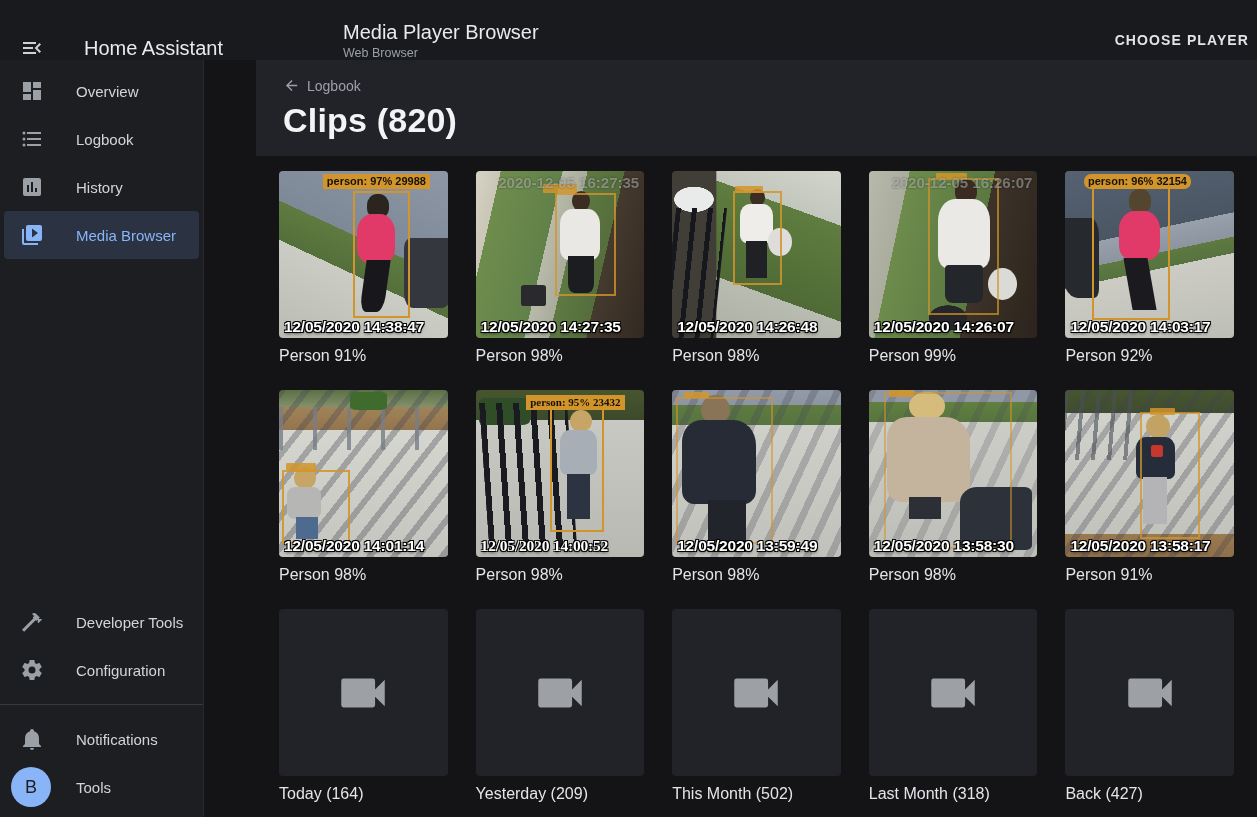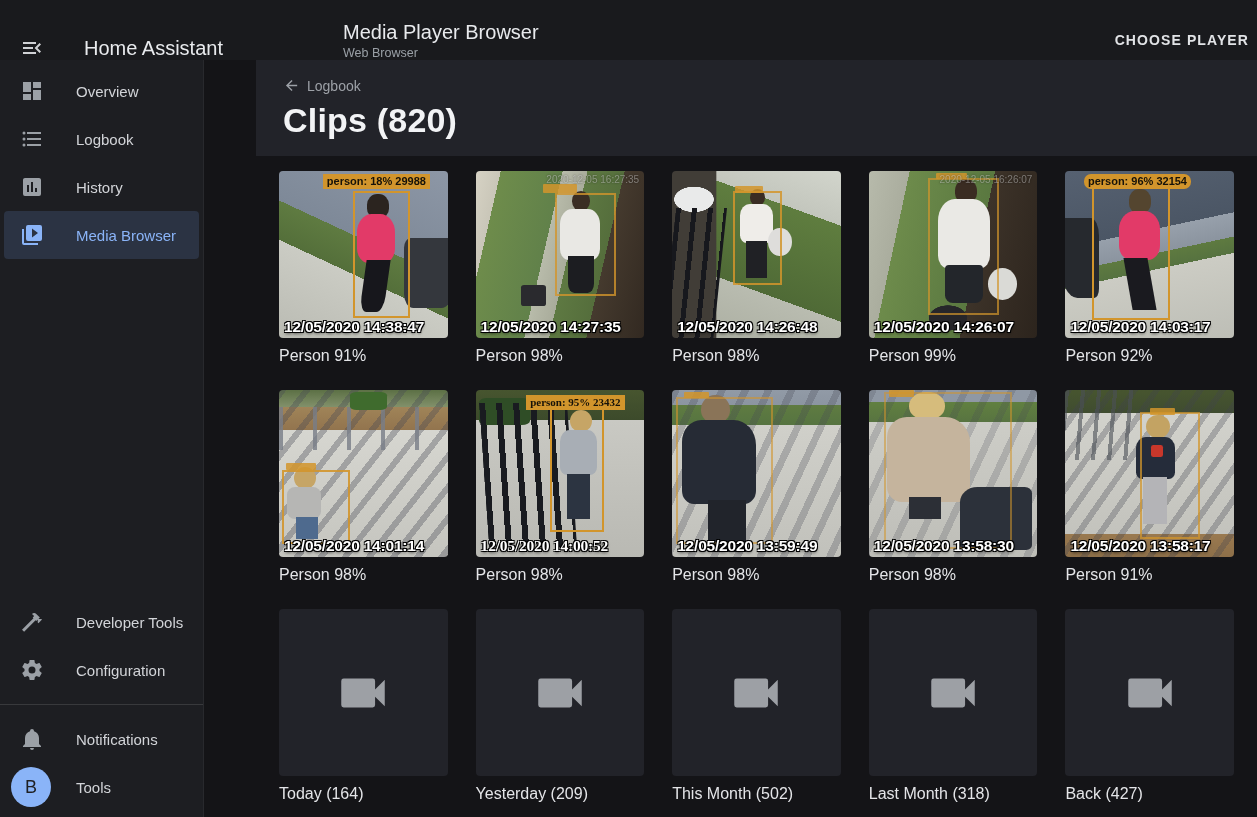--- a/index.html
+++ b/index.html
@@ -52,21 +52,21 @@
   .folder-thumb .ic{width:58px;height:58px;color:#9da0a5;}
 
   .f{position:absolute;}
   .bb{position:absolute;border:2px solid var(--bbox,#d2952c);}
   .chip{position:absolute;background:var(--bbox,#d2952c);opacity:.85;border-radius:1px;}
   .bl{position:absolute;background:var(--bbox,#d2952c);color:#161209;font-weight:700;font-size:11px;line-height:15px;
       padding:0 4px;white-space:nowrap;z-index:3;}
   .bl:empty,.cam:empty{display:none;}
   .ts{position:absolute;left:5px;bottom:2px;color:#fff;font-weight:700;font-size:15.5px;letter-spacing:-.2px;z-index:3;
       text-shadow:-1px -1px 0 #000,1px -1px 0 #000,-1px 1px 0 #000,1px 1px 0 #000,0 2px 3px rgba(0,0,0,.55);white-space:nowrap;}
-  .cam{position:absolute;top:3px;right:5px;color:rgba(255,255,255,.38);font-size:10px;font-weight:400;z-index:3;
+  .cam{position:absolute;top:3px;right:5px;color:rgba(255,255,255,.38);font-size:15px;font-weight:700;z-index:3;
        text-shadow:0 0 2px rgba(0,0,0,.5);text-align:right;}
 
   
   .s1{background:linear-gradient(205deg,#8d97a6 0%,#7e8998 44%,#5f7b41 44%,#546f3a 60%,#cbccc4 60%,#babbb3 100%);}
   .s2{background:linear-gradient(103deg,#d6d2c4 0%,#c9c6b8 12%,#6e8c4b 12%,#61814a 42%,#b8bbaa 42%,#a9ac9b 54%,#5e7942 54%,#556e3c 72%,#453a2e 72%,#322921 100%);}
   .s3{background:radial-gradient(ellipse 17% 11% at 13% 17%,#e9eaea 0%,#e9eaea 68%,rgba(0,0,0,0) 70%),
        linear-gradient(90deg,#413d37 0%,#413d37 26%,rgba(0,0,0,0) 26.5%),
        linear-gradient(200deg,#d2d5cc 0%,#c3c6bd 24%,#5f7d3f 24%,#4f6a36 66%,#b9bcb0 66%,#a9ac9f 100%);}
   .s4{background:radial-gradient(ellipse 18% 12% at 47% 88%,#26262a 0%,#26262a 62%,rgba(0,0,0,0) 64%),
        linear-gradient(102deg,#b7baab 0%,#aaad9e 20%,#6d8b4b 20%,#5a7840 62%,#3d3329 62%,#2c241d 100%);}
@@ -256,21 +256,21 @@
     <div class="media-area">
       <div class="media-grid">
 
         <div class="media-card">
           <div class="thumb s1">
             <i class="f h"></i>
             <i class="f t"></i>
             <i class="f l"></i>
             <i class="f pr"></i>
             <i class="f bb"></i>
-            <span class="bl">person: 18% 29988</span>
+            <span class="bl">person: 97% 29988</span>
             <span class="ts">12/05/2020 14:38:47</span>
           </div>
           <div class="cap">Person 91%</div>
         </div>
 
         <div class="media-card">
           <div class="thumb s2">
             <i class="f h"></i>
             <i class="f t"></i>
             <i class="f l"></i>

